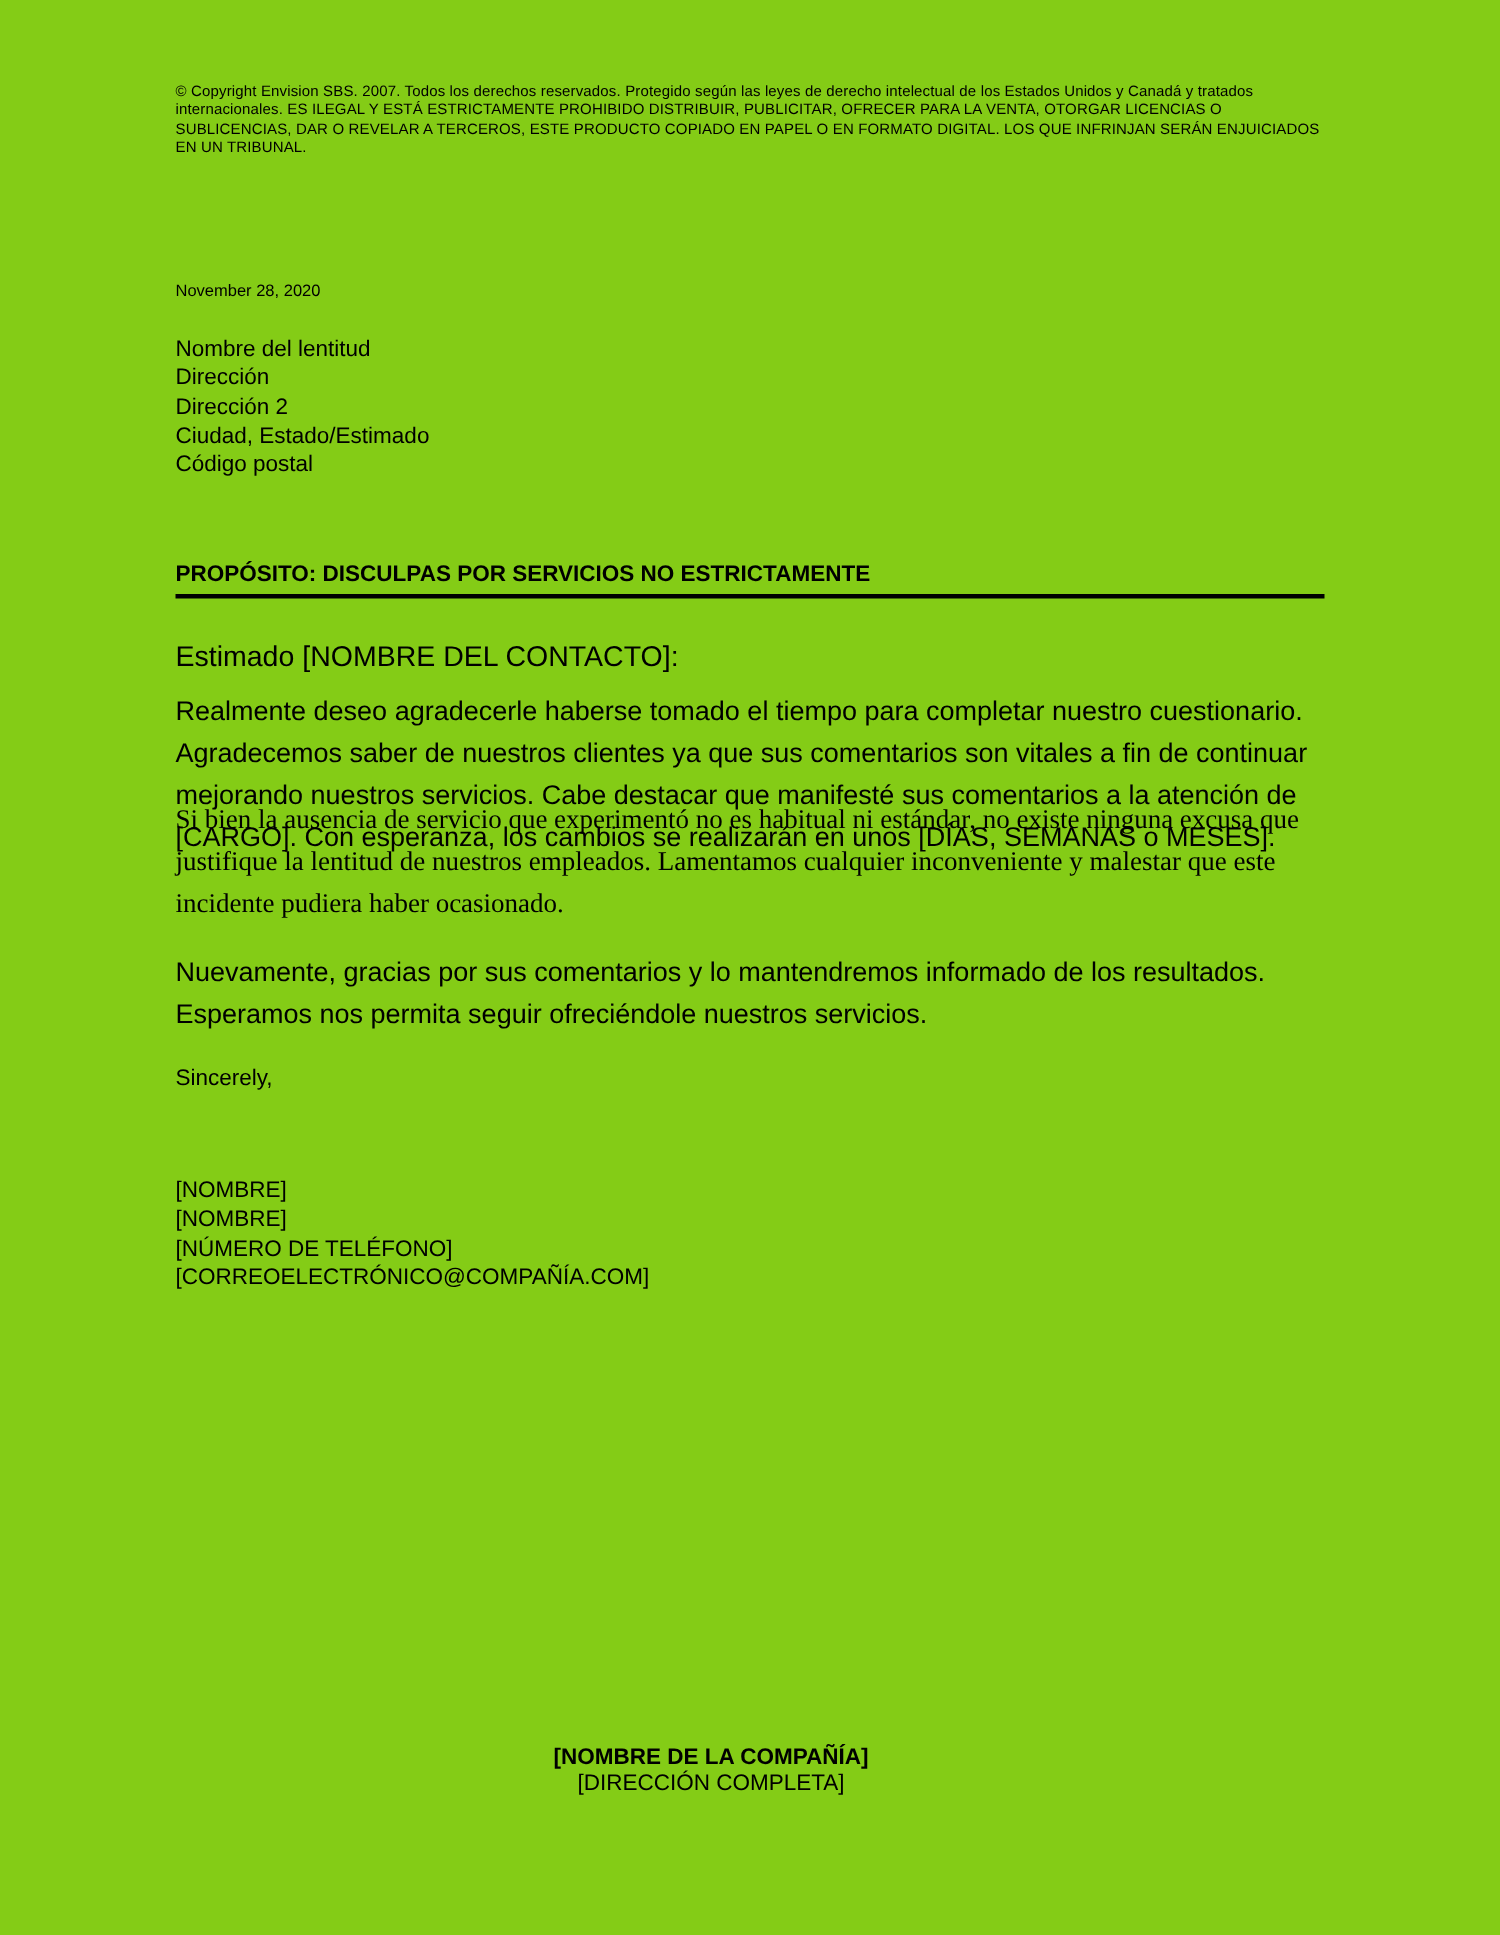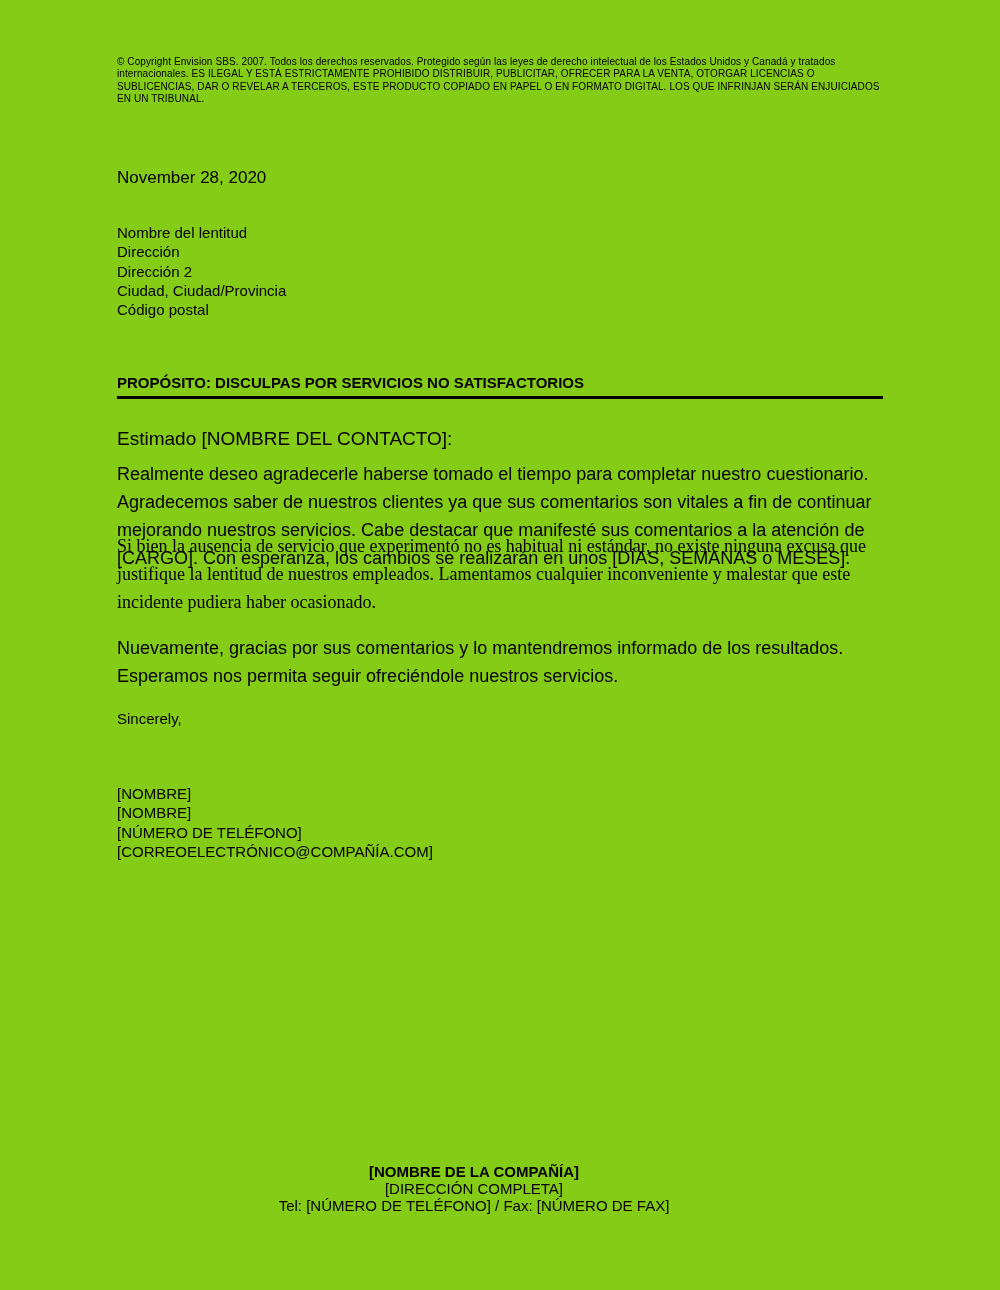--- a/index.html
+++ b/index.html
@@ -18,22 +18,22 @@
     left: 117px;
     width: 766px;
   }
   .copyright {
     top: 56px;
     font-size: 10px;
     line-height: 12.3px;
     letter-spacing: 0.1px;
   }
   .date {
-    top: 168px;
-    font-size: 17px;
+    top: 185px;
+    font-size: 11px;
     line-height: 19px;
   }
   .recipient {
     top: 223px;
     font-size: 15px;
     line-height: 19.3px;
   }
   .subject {
     top: 373px;
     font-size: 15px;
@@ -89,25 +89,25 @@
 <div class="page">
 
   <div class="block copyright">© Copyright Envision SBS. 2007. Todos los derechos reservados. Protegido según las leyes de derecho intelectual de los Estados Unidos y Canadá y tratados internacionales. ES ILEGAL Y ESTÁ ESTRICTAMENTE PROHIBIDO DISTRIBUIR, PUBLICITAR, OFRECER PARA LA VENTA, OTORGAR LICENCIAS O SUBLICENCIAS, DAR O REVELAR A TERCEROS, ESTE PRODUCTO COPIADO EN PAPEL O EN FORMATO DIGITAL. LOS QUE INFRINJAN SERÁN ENJUICIADOS EN UN TRIBUNAL.</div>
 
   <div class="block date">November 28, 2020</div>
 
   <div class="block recipient">
     <div>Nombre del lentitud</div>
     <div>Dirección</div>
     <div>Dirección 2</div>
-    <div>Ciudad, Ciudad/Provincia</div>
+    <div>Ciudad, Estado/Estimado</div>
     <div>Código postal</div>
   </div>
 
-  <div class="block subject">PROPÓSITO: DISCULPAS POR SERVICIOS NO SATISFACTORIOS</div>
+  <div class="block subject">PROPÓSITO: DISCULPAS POR SERVICIOS NO ESTRICTAMENTE</div>
 
   <div class="block rule"></div>
 
   <div class="block salutation">Estimado [NOMBRE DEL CONTACTO]:</div>
 
   <p class="block para p1">Realmente deseo agradecerle haberse tomado el tiempo para completar nuestro cuestionario. Agradecemos saber de nuestros clientes ya que sus comentarios son vitales a fin de continuar mejorando nuestros servicios. Cabe destacar que manifesté sus comentarios a la atención de [CARGO]. Con esperanza, los cambios se realizarán en unos [DÍAS, SEMANAS o MESES].</p>
 
   <p class="block para p2">Si bien la ausencia de servicio que experimentó no es habitual ni estándar, no existe ninguna excusa que justifique la lentitud de nuestros empleados. Lamentamos cualquier inconveniente y malestar que este incidente pudiera haber ocasionado.</p>
 
   <p class="block para p3">Nuevamente, gracias por sus comentarios y lo mantendremos informado de los resultados. Esperamos nos permita seguir ofreciéndole nuestros servicios.</p>
@@ -117,16 +117,15 @@
   <div class="block signature">
     <div>[NOMBRE]</div>
     <div>[NOMBRE]</div>
     <div>[NÚMERO DE TELÉFONO]</div>
     <div>[CORREOELECTRÓNICO@COMPAÑÍA.COM]</div>
   </div>
 
   <div class="footer">
     <div class="company">[NOMBRE DE LA COMPAÑÍA]</div>
     <div>[DIRECCIÓN COMPLETA]</div>
-    <div>Tel: [NÚMERO DE TELÉFONO] / Fax: [NÚMERO DE FAX]</div>
   </div>
 
 </div>
 
 </body></html>

